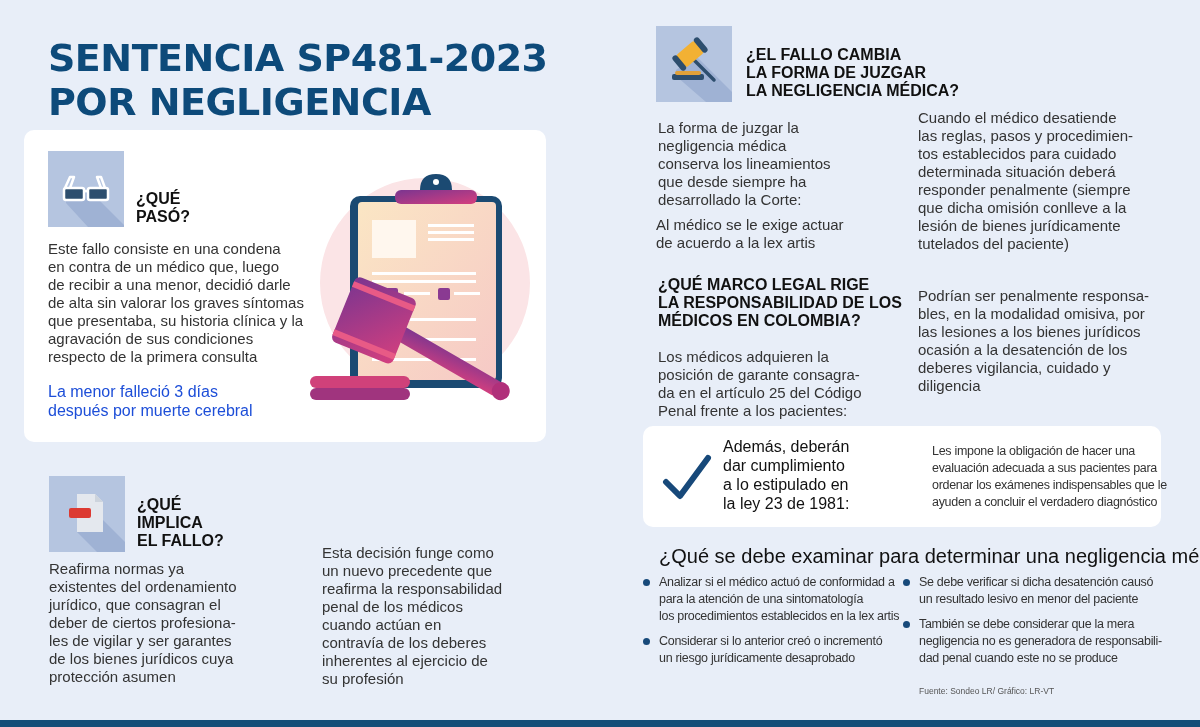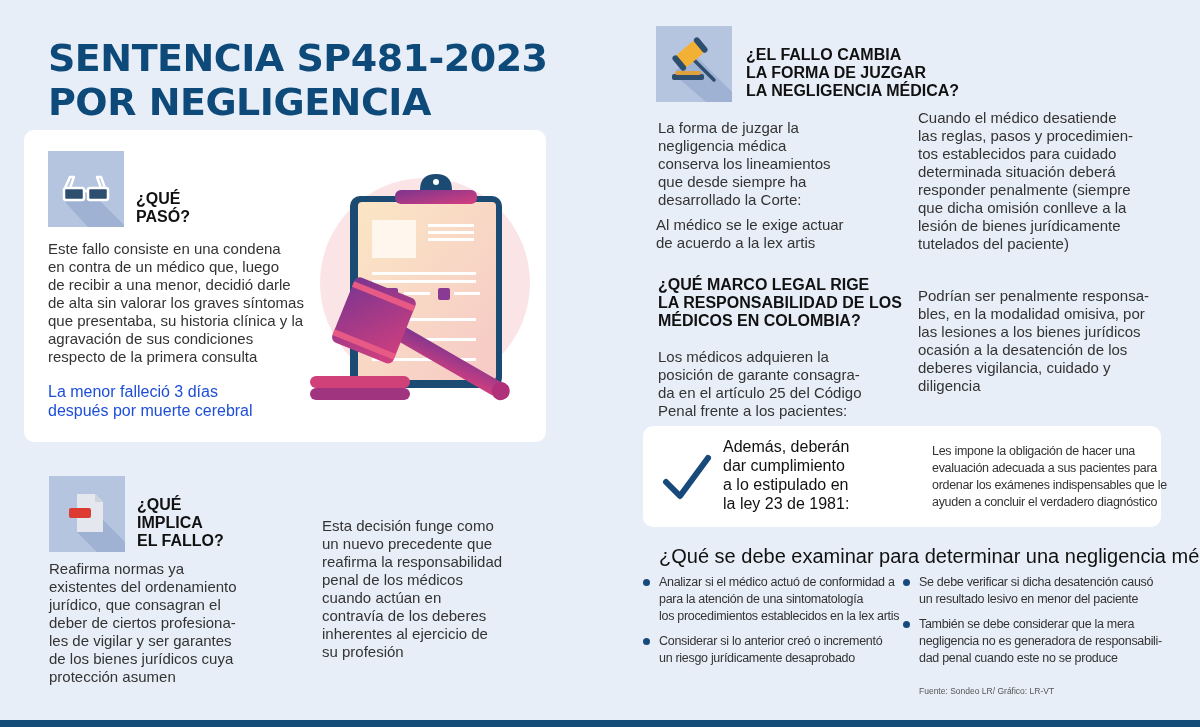--- a/index.html
+++ b/index.html
@@ -178,21 +178,21 @@
 </div>
 <div class="abs body-text" style="left:49px; top:560px;">
   <span class="line">Reafirma normas ya</span>
   <span class="line">existentes del ordenamiento</span>
   <span class="line">jurídico, que consagran el</span>
   <span class="line">deber de ciertos profesiona-</span>
   <span class="line">les de vigilar y ser garantes</span>
   <span class="line">de los bienes jurídicos cuya</span>
   <span class="line">protección asumen</span>
 </div>
-<div class="abs body-text" style="left:322px; top:517px;">
+<div class="abs body-text" style="left:322px; top:544px;">
   <span class="line">Esta decisión funge como</span>
   <span class="line">un nuevo precedente que</span>
   <span class="line">reafirma la responsabilidad</span>
   <span class="line">penal de los médicos</span>
   <span class="line">cuando actúan en</span>
   <span class="line">contravía de los deberes</span>
   <span class="line">inherentes al ejercicio de</span>
   <span class="line">su profesión</span>
 </div>
 

